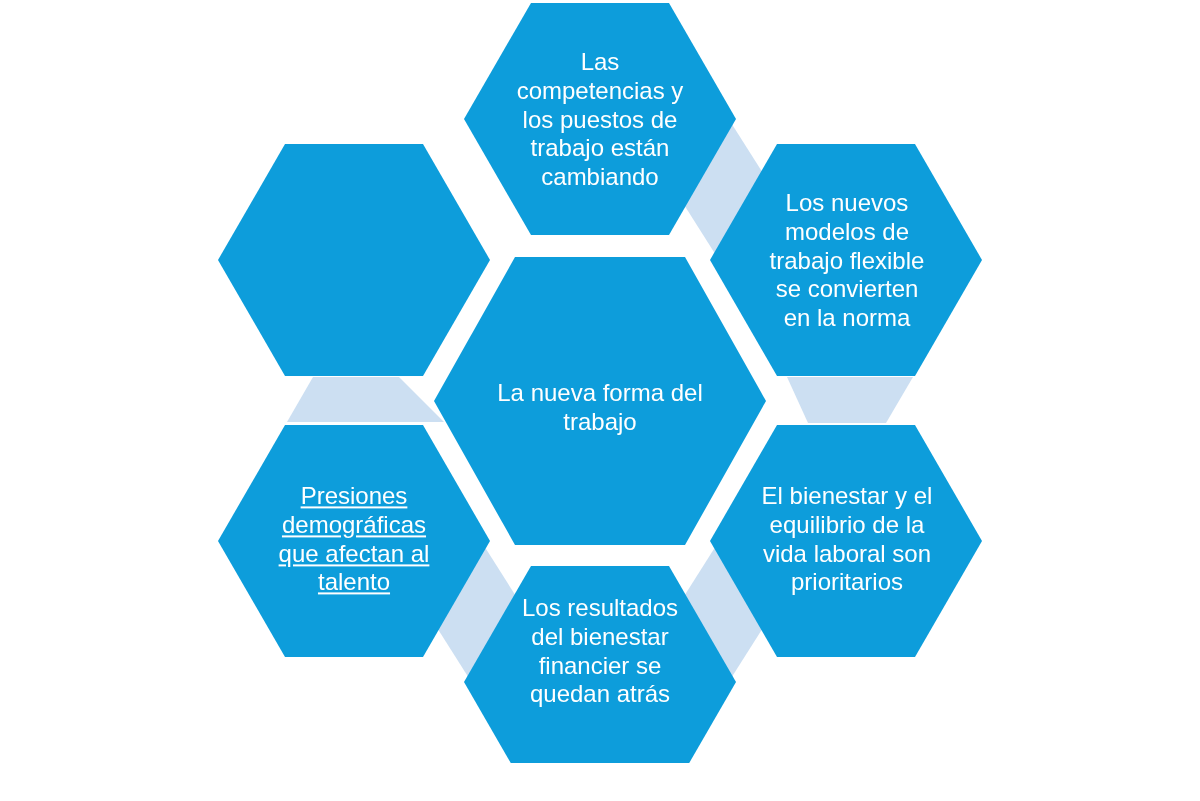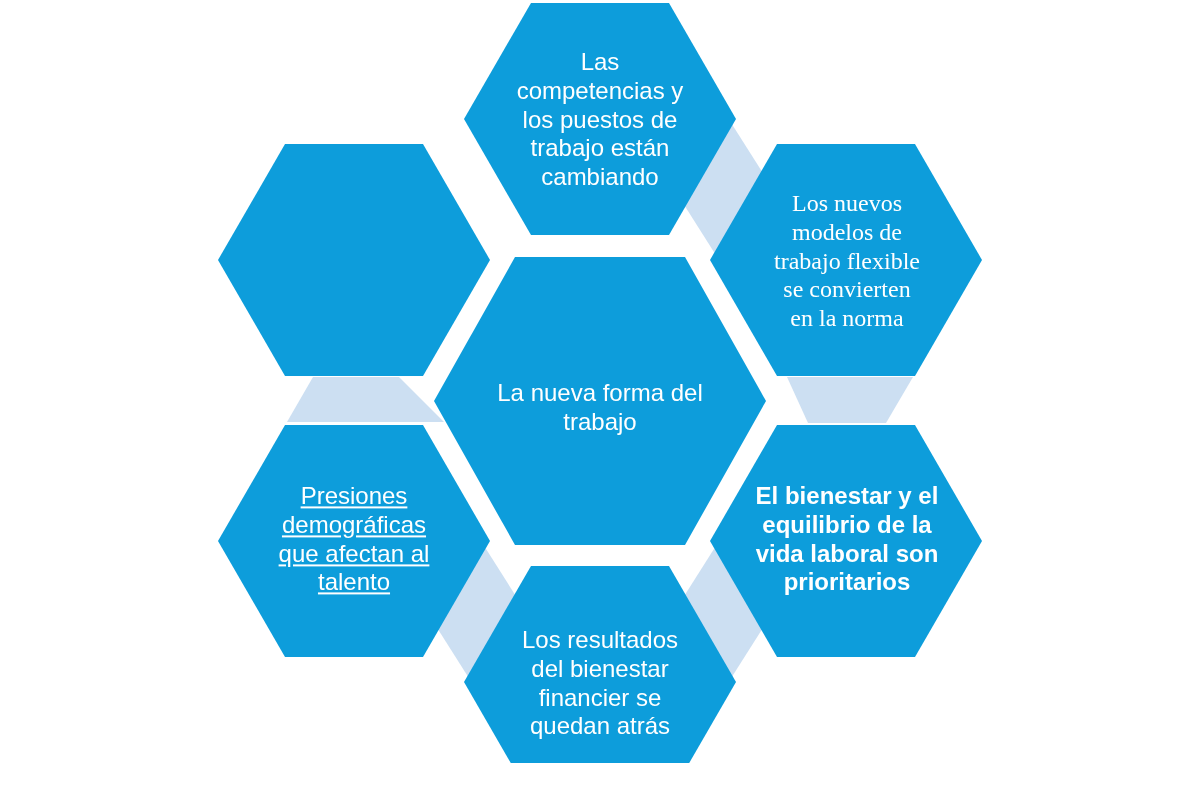--- a/index.html
+++ b/index.html
@@ -51,37 +51,37 @@
     <polygon points="515,257 685,257 766,401 685,545 515,545 434,401" fill="#0D9DDB"></polygon>
   </svg>
 
   <div class="hex-label" style="left:600px; top:120px;">Las
 competencias y
 los puestos de
 trabajo están
 cambiando</div>
 
 
-  <div class="hex-label" style="left:847px; top:261px;font-family:Liberation Serif, serif;">Los nuevos
+  <div class="hex-label" style="left:847px; top:261px;">Los nuevos
 modelos de
 trabajo flexible
 se convierten
 en la norma</div>
 
   <div class="hex-label" style="left:600px; top:401px;margin-top:7px;">La nueva forma del
 trabajo</div>
 
   <div class="hex-label" style="left:354px; top:540px;text-decoration:underline;">Presiones
 demográficas
 que afectan al
 talento</div>
 
-  <div class="hex-label" style="left:847px; top:540px;font-weight:bold;">El bienestar y el
+  <div class="hex-label" style="left:847px; top:540px;">El bienestar y el
 equilibrio de la
 vida laboral son
 prioritarios</div>
 
-  <div class="hex-label" style="left:600px; top:684px;text-align:center;">Los resultados
+  <div class="hex-label" style="left:600px; top:652px;text-align:center;">Los resultados
 del bienestar
 financier se
 quedan atrás</div>
 
 </div>
 
 </body></html>

